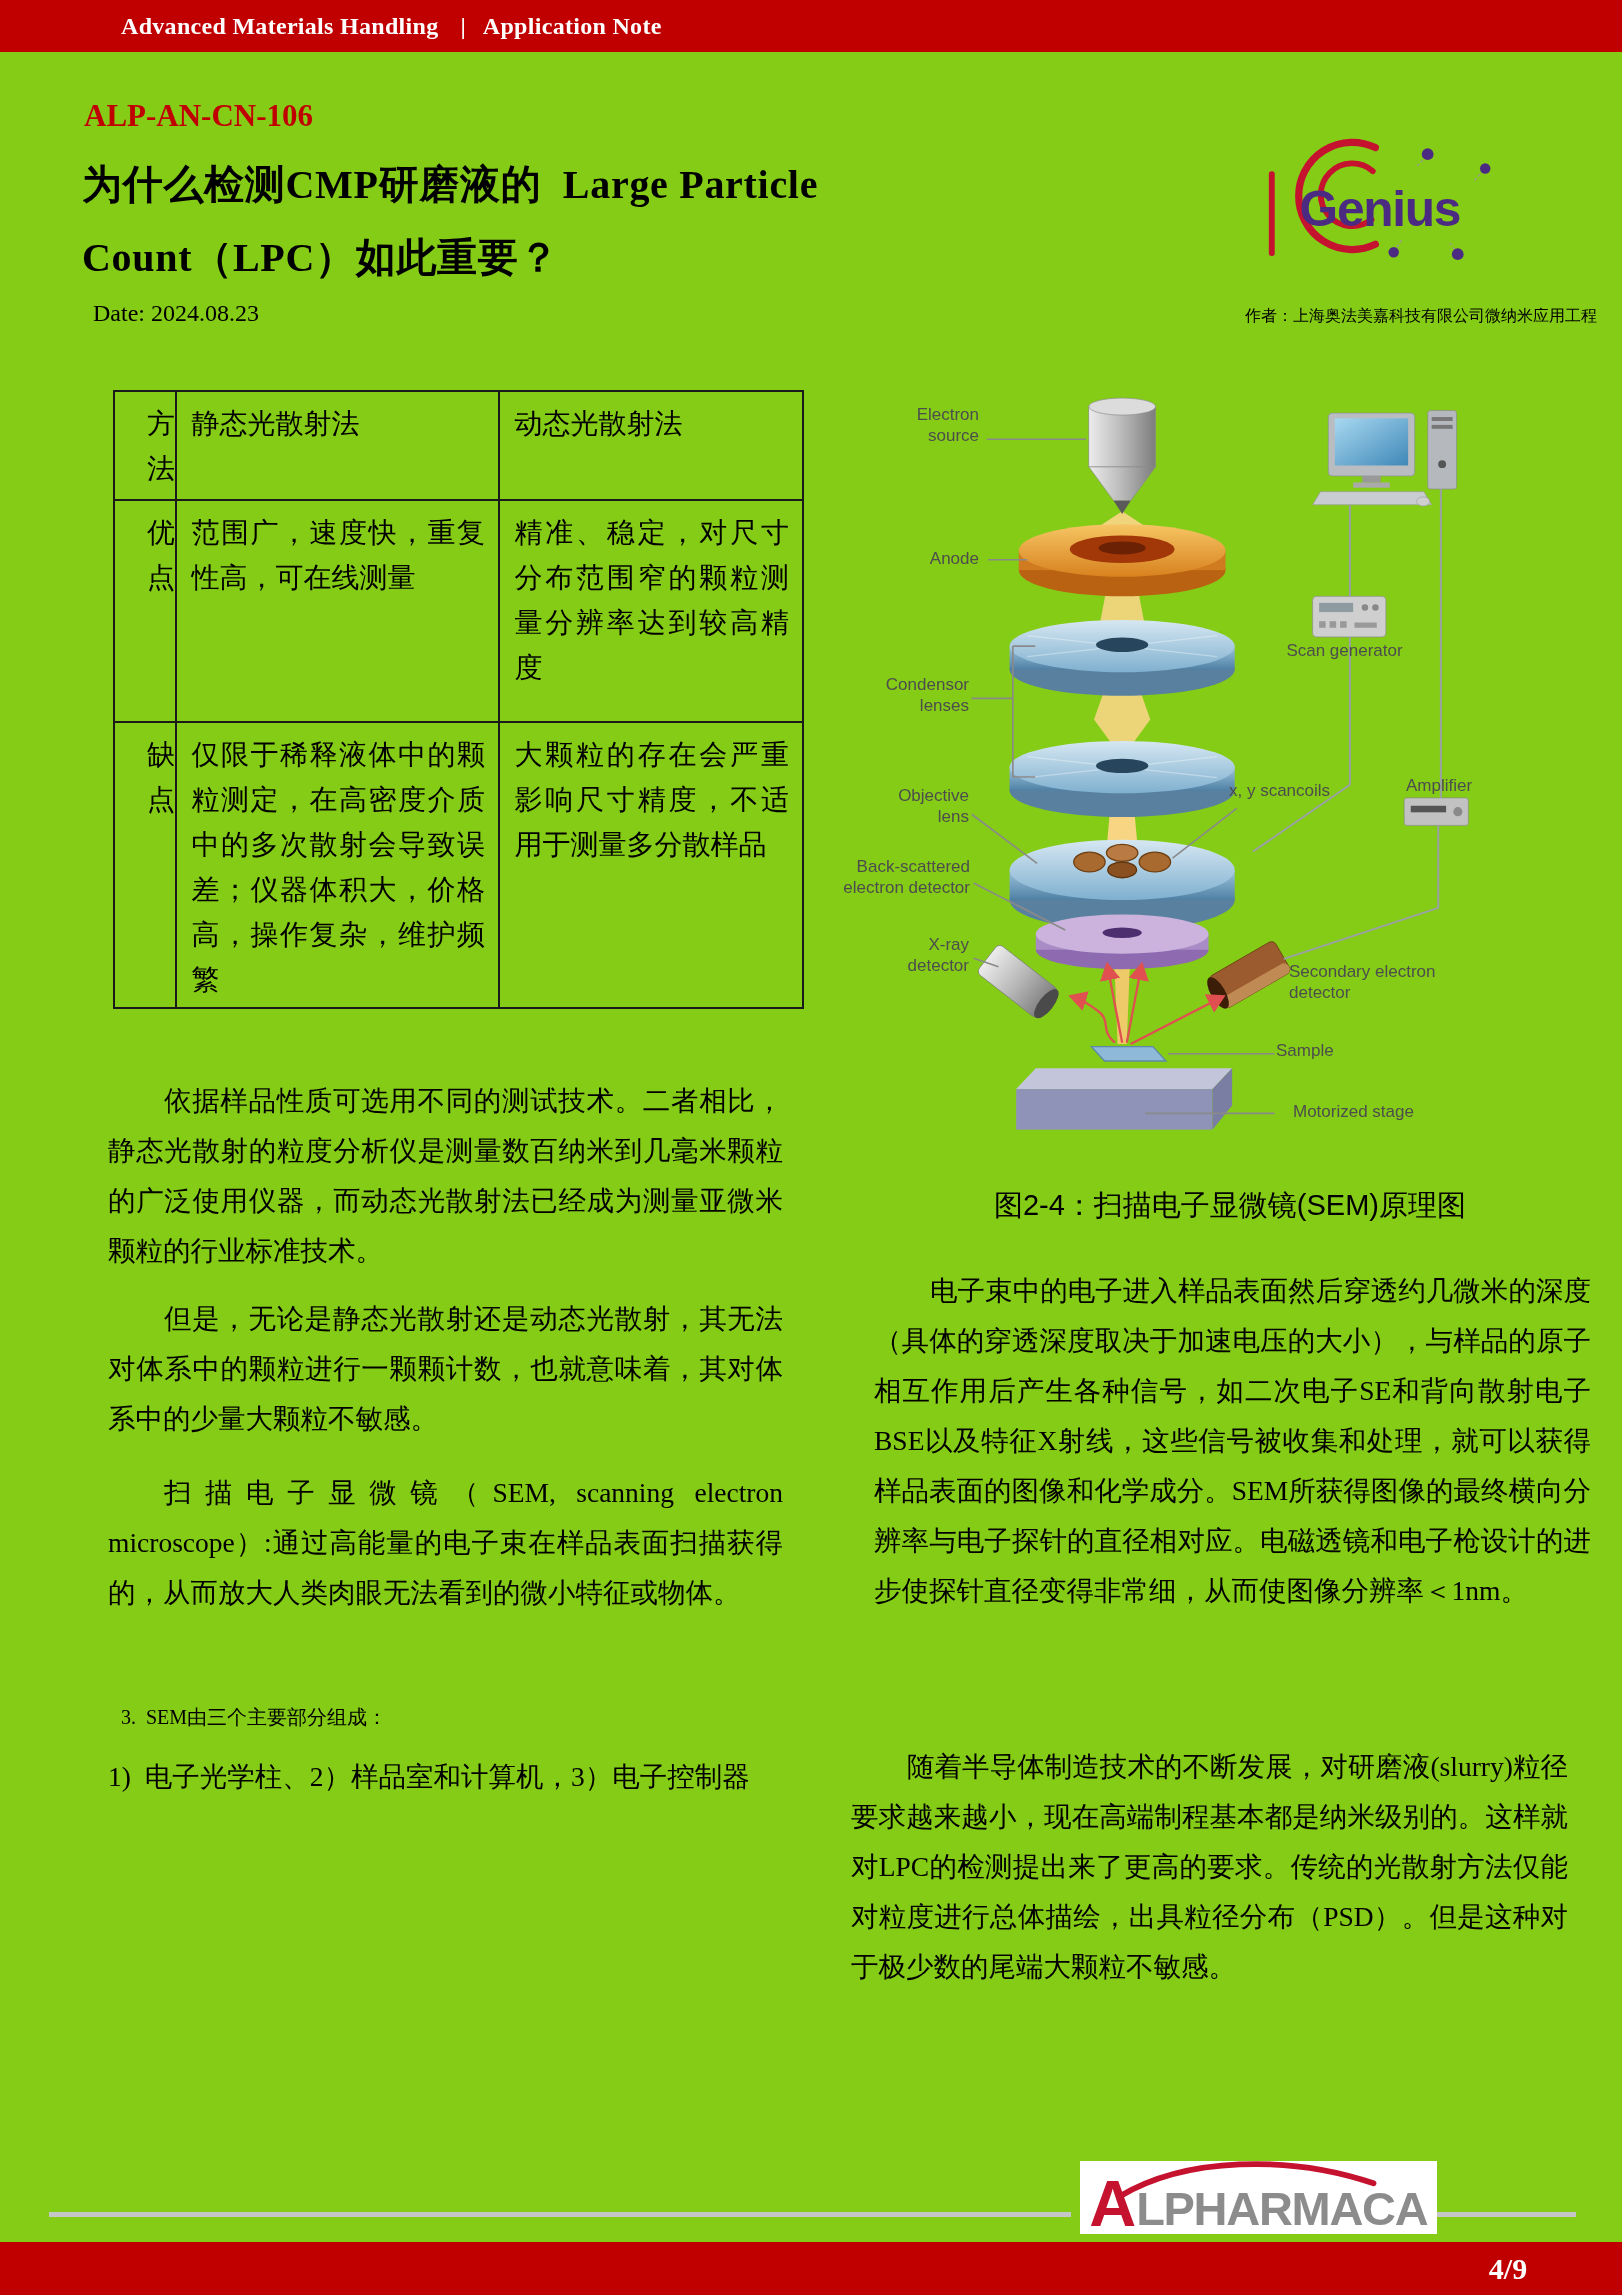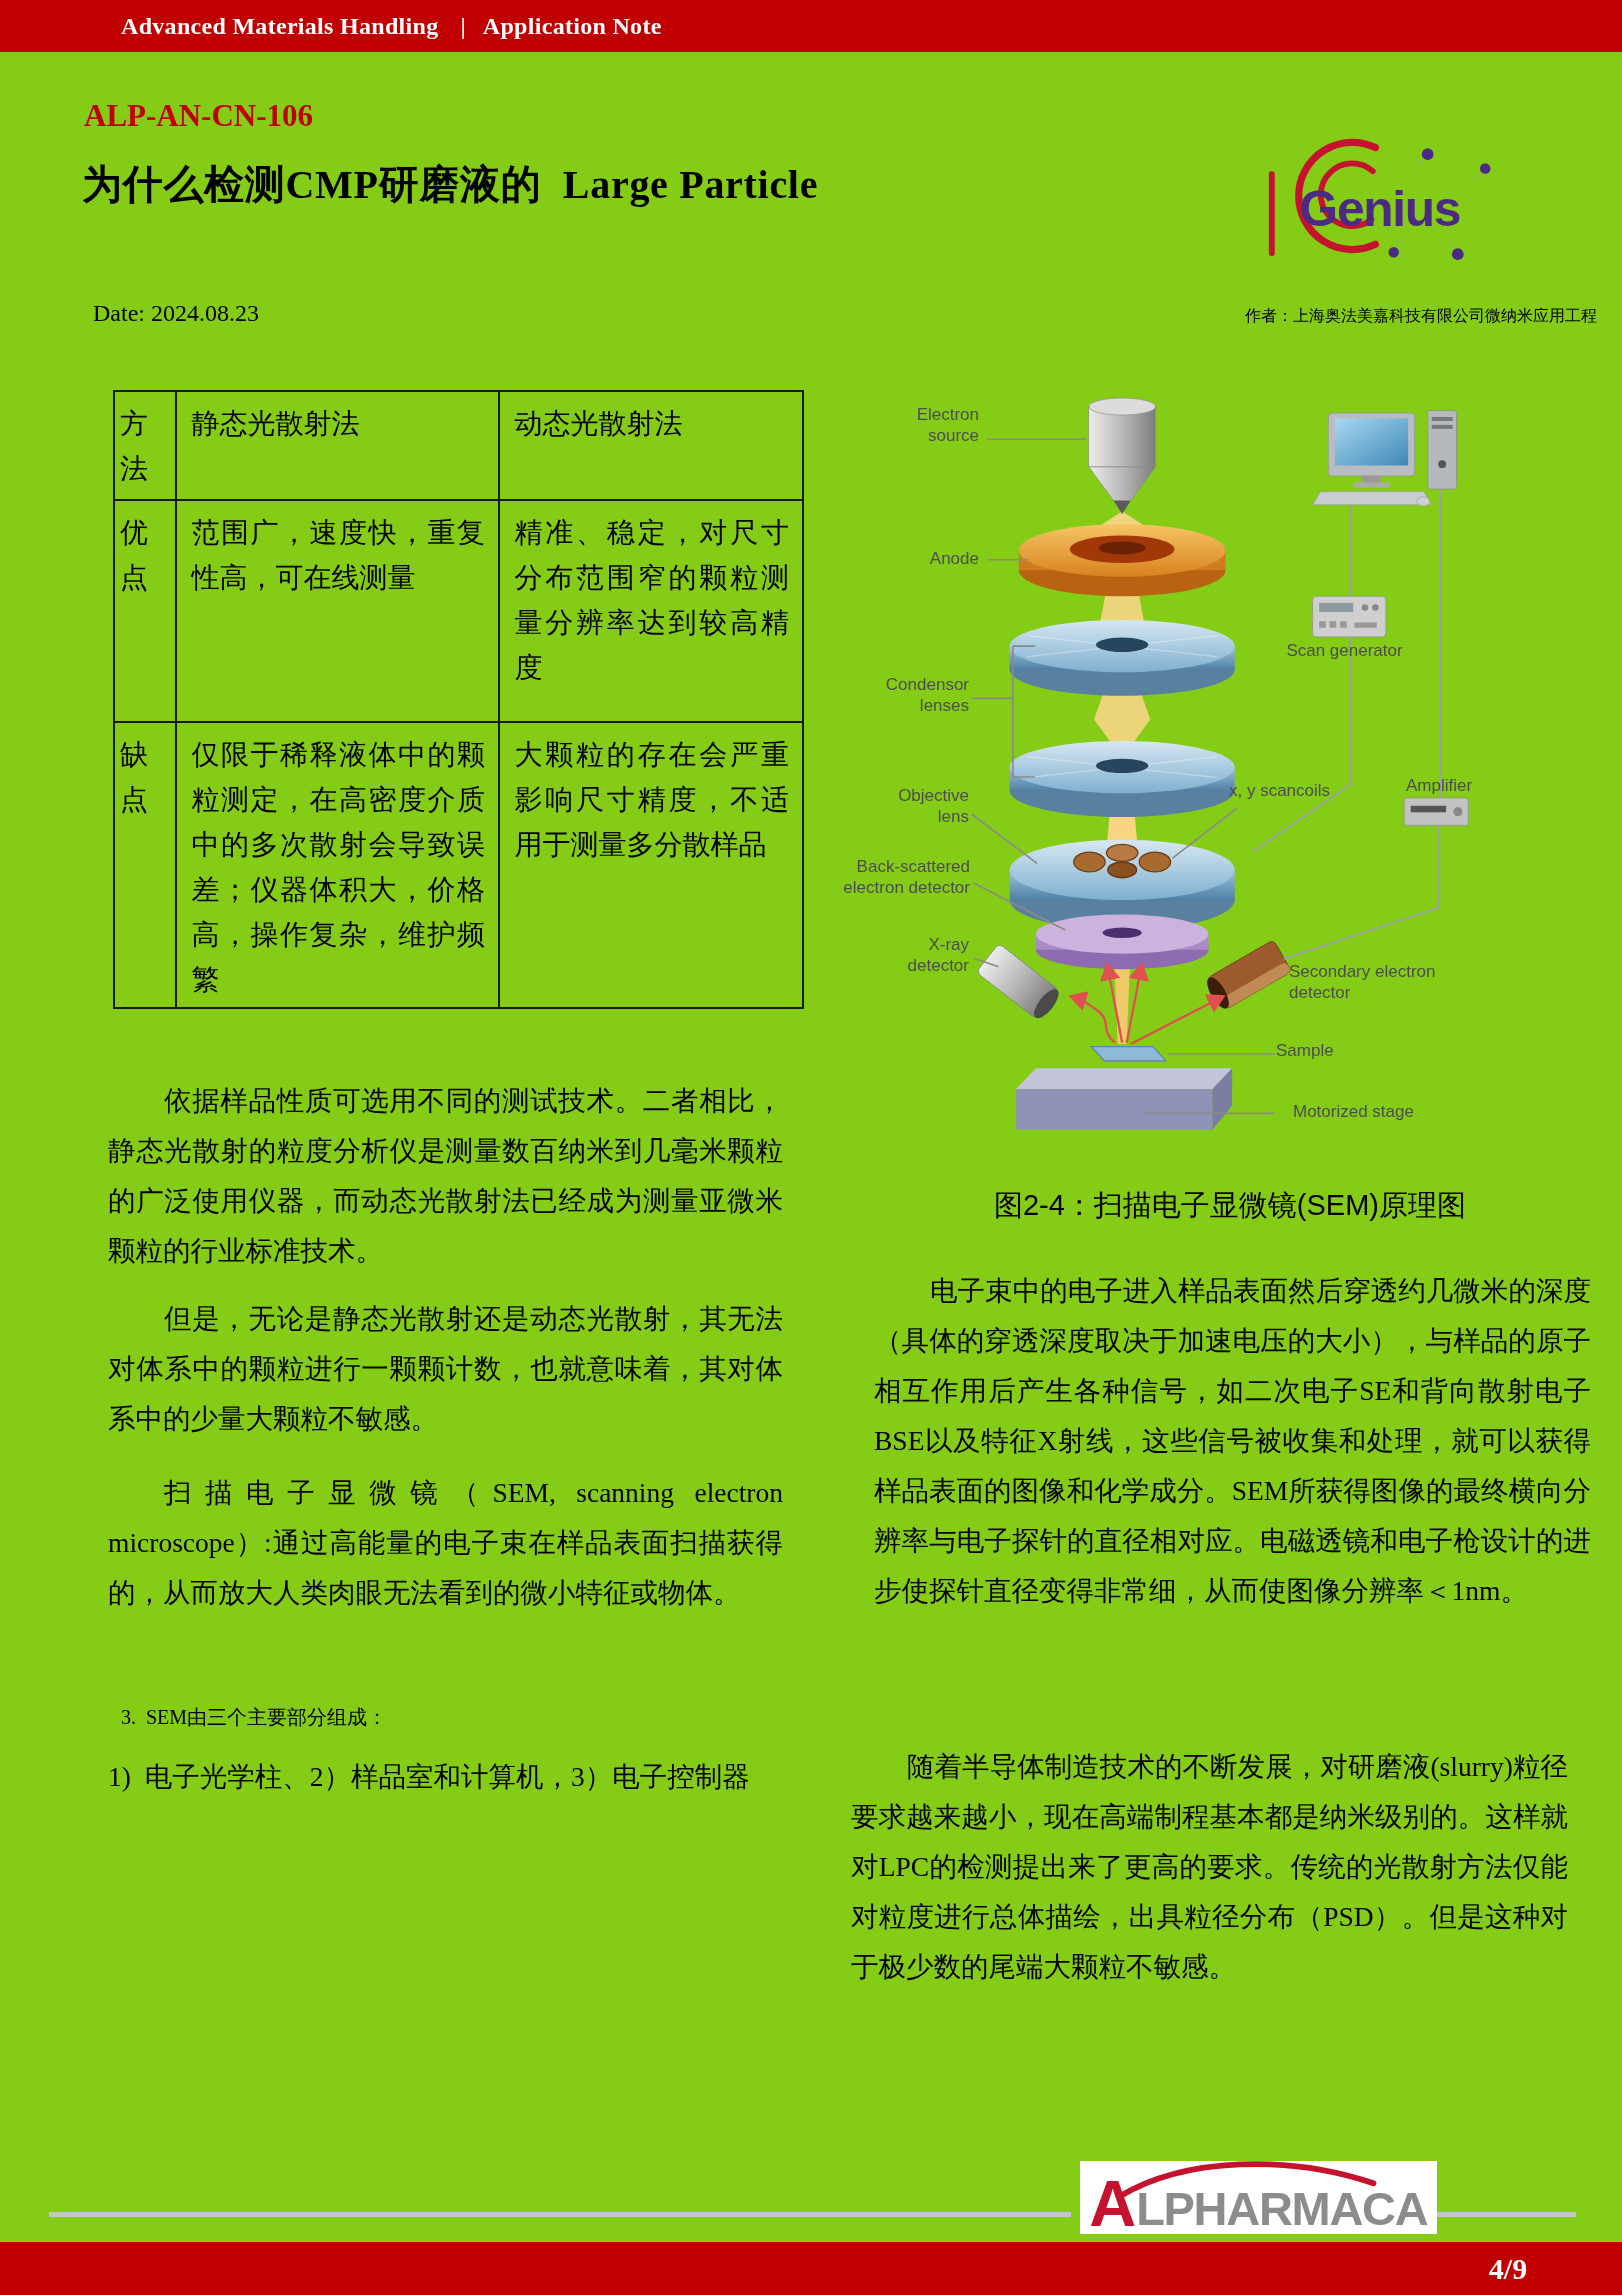--- a/index.html
+++ b/index.html
@@ -11,21 +11,21 @@
   .hdr-text{color:#fff;font-weight:bold;font-size:24px;letter-spacing:0.3px;}
   
   .doccode{color:#c00000;font-weight:bold;font-size:31px;}
   .title{font-weight:bold;font-size:40px;letter-spacing:0.7px;}
   .date{font-size:24px;}
   .author{font-size:16px;text-align:right;}
   
   table.cmp{border-collapse:collapse;table-layout:fixed;width:689px;}
   table.cmp td{border:2.6px solid #1a1a1a;vertical-align:top;font-size:28px;line-height:45px;
                padding:9.2px 13px 0 14.4px;text-align:justify;}
-  table.cmp td.lab{padding-left:5px;padding-right:0;text-align:left;}
+  table.cmp td.lab{padding-left:5px;padding-right:0;text-align:right;}
   
   .para{font-size:27.5px;line-height:50px;text-align:justify;}
   .ind{text-indent:56px;}
   .hang{padding-left:58px;text-indent:-58px;}
   .h3{font-size:20px;line-height:50px;margin-left:13px;}
   
   .flabel{font-family:"Liberation Sans","DejaVu Sans",sans-serif;font-size:17px;line-height:21px;
           color:#4d4d4d;}
   .r{text-align:right;} .c{text-align:center;}
   .caption{font-family:"Liberation Sans","DejaVu Sans",sans-serif;font-weight:500;
@@ -47,20 +47,21 @@
   <div class="abs redbar" style="left:0;top:8;width:1623px;height:52px;">
     <div class="abs hdr-text" style="left:121px;top:0;height:52px;line-height:52px;">
       <span>Advanced Materials Handling</span>
       <span style="padding:0 11.8px 0 15.7px;">|</span>
       <span>Application Note</span>
     </div>
   </div>
 
   <div class="abs doccode" style="left:84px;top:98px;">ALP-AN-CN-106</div>
   <div class="abs title" style="left:82px;top:157px;">为什么检测CMP研磨液的 &nbsp;Large Particle</div>
+  <div class="abs title" style="left:82px;top:230px;">Count（LPC）如此重要？</div>
   <div class="abs date" style="left:93px;top:300px;">Date: 2024.08.23</div>
   <div class="abs author" style="left:982px;top:306px;width:615px;">作者：上海奥法美嘉科技有限公司微纳米应用工程</div>
 
   <div class="abs" style="left:1260px;top:128px;width:236px;height:134px;">
     <svg width="236" height="134" viewBox="0 0 360 205">
       <rect x="13" y="66" width="9" height="130" rx="4" fill="#c4122f"></rect>
       <path d="M 176 30 A 82 82 0 1 0 176 178" fill="none" stroke="#c4122f" stroke-width="11" stroke-linecap="round"></path>
       <path d="M 172 66 A 48 48 0 1 0 170 140" fill="none" stroke="#c4122f" stroke-width="9" stroke-linecap="round"></path>
       <text x="60" y="150" font-family="Liberation Sans, DejaVu Sans, sans-serif" font-size="76" font-weight="bold" fill="#4b2b82" letter-spacing="-2">Genius</text>
       <line x1="240" y1="58" x2="255" y2="42" stroke="#9a9a9a" stroke-width="2" stroke-dasharray="4 4"></line>

